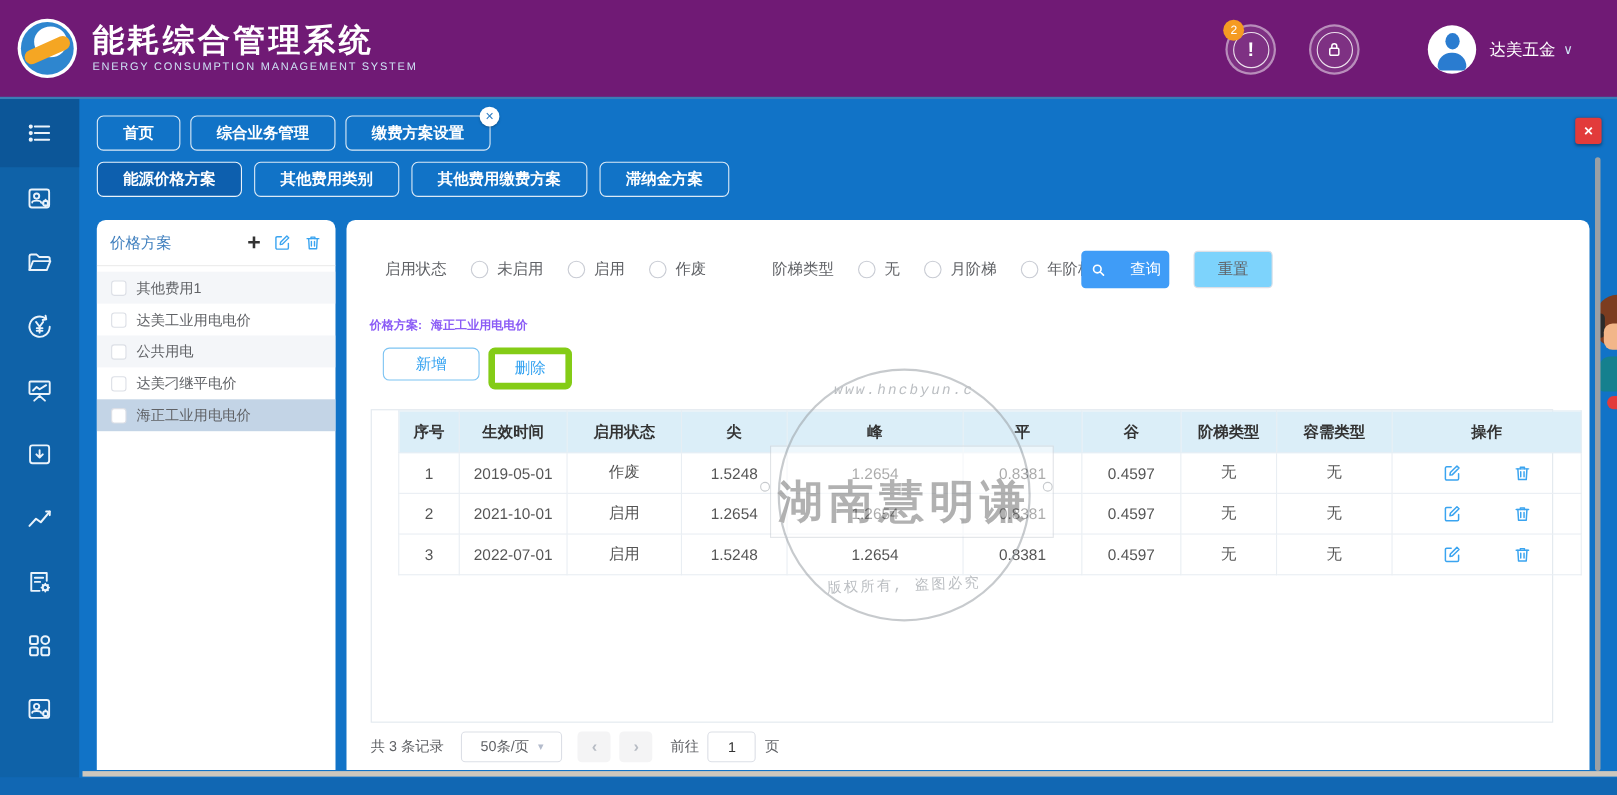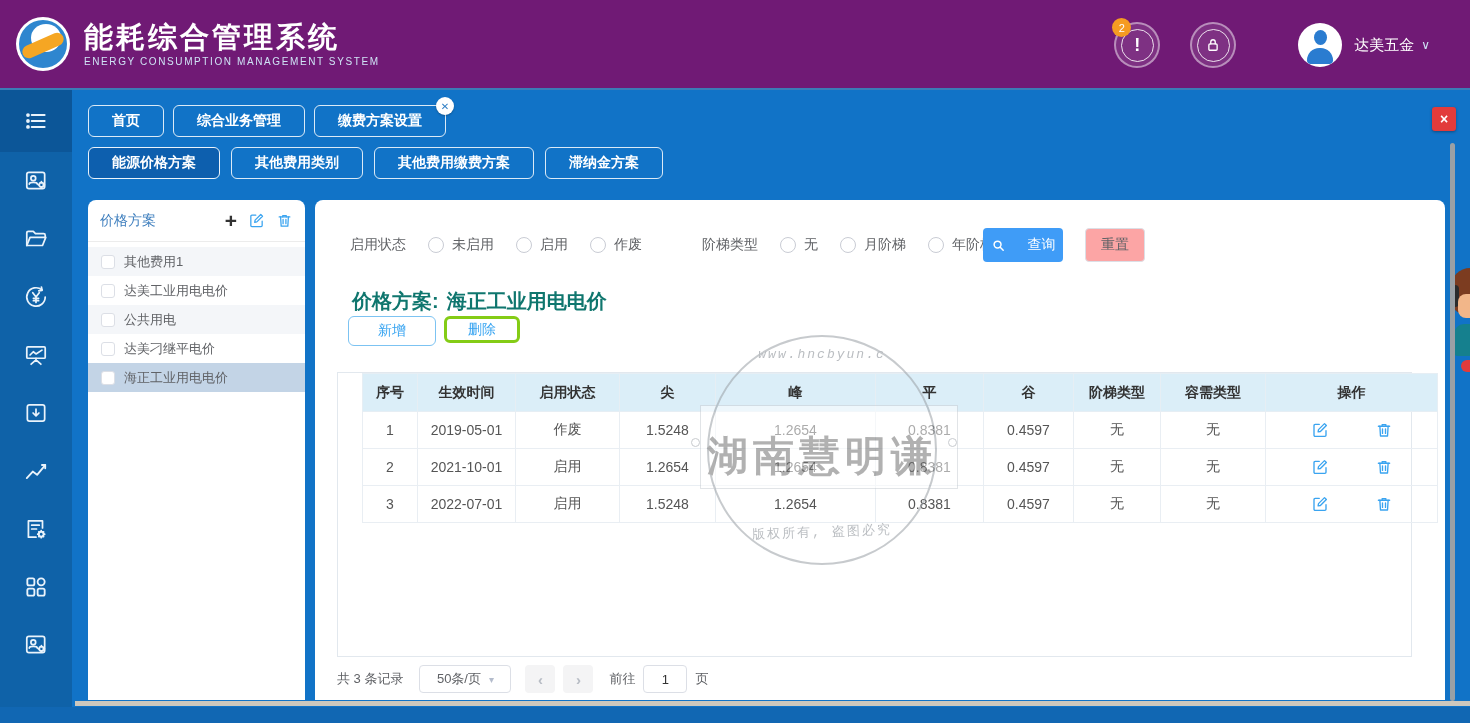--- a/index.html
+++ b/index.html
@@ -56,25 +56,25 @@
   .plan-item.odd{background:#f4f6f9;}
   .plan-item.selected{background:#c3d4e6;}
   .cbx{width:14px;height:14px;border:1px solid #dcdfe6;border-radius:3px;background:#fff;flex:none;}
 
   
   .filter-row{position:absolute;top:36px;left:35px;display:flex;align-items:center;font-size:14px;color:#606266;}
   .radio{width:16px;height:16px;border:1px solid #c9ccd4;border-radius:50%;background:#fff;margin:0 8px 0 22px;flex:none;cursor:pointer;}
   .grp2{margin-left:60px;display:flex;align-items:center;}
   .btn{display:flex;align-items:center;justify-content:center;border-radius:4px;font-size:14px;cursor:pointer;}
   .btn-query{position:absolute;left:668px;top:28px;width:80px;height:34px;background:#3f9cf7;color:#fff;gap:22px;}
-  .btn-reset{position:absolute;left:770px;top:28px;width:60px;height:34px;background:#fca5a5;border:1px solid #dcdfe6;color:#606266;}
-  .plan-line{position:absolute;top:88px;left:37px;font-size:20px;color:#0f766e;font-weight:bold;}
+  .btn-reset{position:absolute;left:770px;top:28px;width:72px;height:34px;background:#7dd3fc;border:1px solid #dcdfe6;color:#606266;}
+  .plan-line{position:absolute;top:88px;left:21px;font-size:11px;color:#8b5cf6;font-weight:bold;}
   .plan-line .val{margin-left:8px;}
   .btn-add{position:absolute;left:33px;top:116px;width:88px;height:30px;background:#fff;border:1px solid #7cc3f2;color:#35a3f1;border-radius:6px;}
-  .btn-del{position:absolute;left:129px;top:116px;width:76px;height:27px;background:#fff;border:3px solid #84cc16;color:#35a3f1;border-radius:6px;}
+  .btn-del{position:absolute;left:129px;top:116px;width:76px;height:38px;background:#fff;border:6px solid #84cc16;color:#35a3f1;border-radius:6px;}
 
   
   .table-wrap{position:absolute;left:22px;top:172px;width:1075px;height:285px;border:1px solid #e2e8ee;padding-left:24px;}
   table{width:100%;border-collapse:collapse;table-layout:fixed;}
   th{height:38px;background:#dbeef8;font-size:14px;font-weight:bold;color:#333;border:1px solid #e6eef4;text-align:center;}
   td{height:37px;font-size:14px;color:#555;border:1px solid #e9eef3;text-align:center;}
   .op-cell{display:flex;align-items:center;justify-content:center;gap:46px;}
   .op-ic{color:#3aa4f0;cursor:pointer;display:flex;}
 
   

